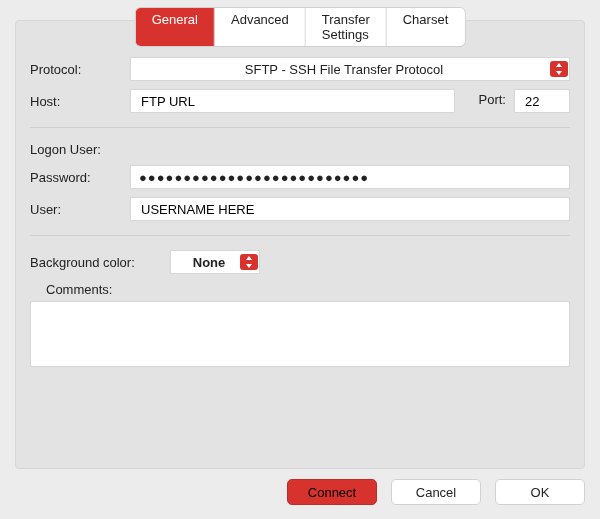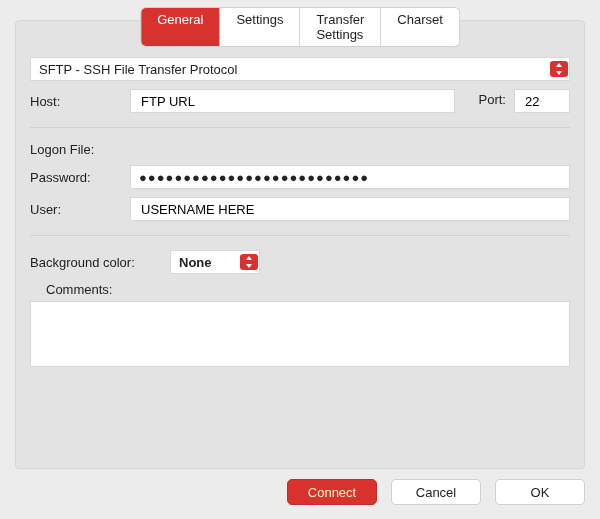--- a/index.html
+++ b/index.html
@@ -66,20 +66,21 @@
     display: flex;
     align-items: center;
     padding: 0 8px;
     font-size: 13px;
     box-sizing: border-box;
   }
   .select {
     flex: 1;
     position: relative;
     padding-right: 0;
+    text-align: center;
   }
   .select-text { flex: 1; }
   .stepper {
     width: 18px;
     background: #d8322e;
     border-radius: 3px;
     margin: 1px;
     display: flex;
     flex-direction: column;
     align-items: center;
@@ -118,43 +119,44 @@
     background: #fff;
     border: 1px solid #d0d0d0;
     display: flex;
     align-items: center;
     justify-content: center;
     font-size: 13px;
     cursor: default;
   }
   .btn.primary {
     background: #d8322e;
-    color: #fef9c3;
+    color: #000000;
     border-color: #c22c28;
   }
   .pwdots {
     letter-spacing: 1px;
     font-size: 13px;
     font-weight: bold;
   }
   .lblblock { margin: 8px 0 4px 16px; }
 </style>
 </head>
 <body>
 
 <div class="panel">
 
   <div class="tabbar">
     <div class="tab active">General</div>
-    <div class="tab">Settings</div>
+    <div class="tab">Advanced</div>
     <div class="tab">Transfer Settings</div>
     <div class="tab">Charset</div>
   </div>
 
   <div class="row">
+    <div class="rowlabel">Protocol:</div>
     <div class="select">
       <span class="select-text">SFTP - SSH File Transfer Protocol</span>
       <span class="stepper">
         <svg width="10" height="16" viewBox="0 0 10 16">
             <path d="M5 2 L8 6 H2 Z M5 14 L2 10 H8 Z" fill="#fff"></path>
           </svg>
       </span>
     </div>
   </div>
 
@@ -165,21 +167,21 @@
     </div>
     <div class="portlabel">Port:</div>
     <div class="textbox port">
       <input value="22" style="">
     </div>
   </div>
 
   <hr class="sep">
 
   <div class="row">
-    <div class="rowlabel">Logon File:</div>
+    <div class="rowlabel">Logon User:</div>
   </div>
 
   <div class="row">
     <div class="rowlabel">Password:</div>
     <div class="textbox">
       <span class="pwdots">●●●●●●●●●●●●●●●●●●●●●●●●●●</span>
     </div>
   </div>
 
   <div class="row">

